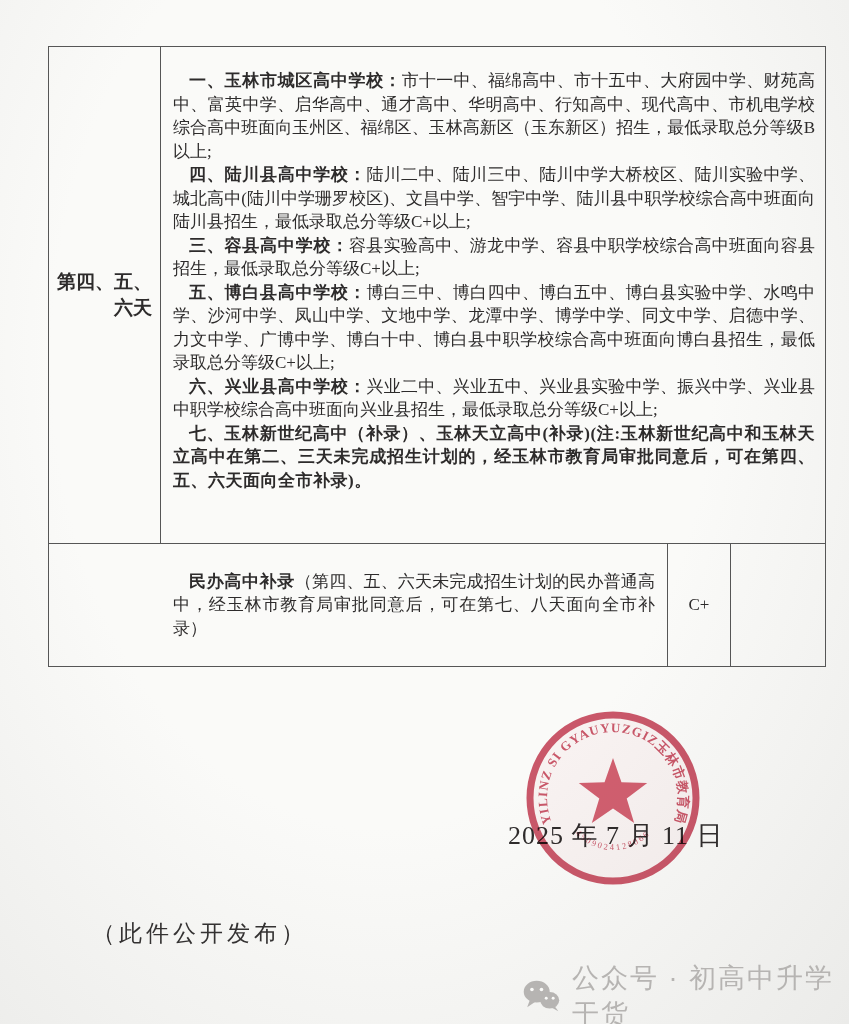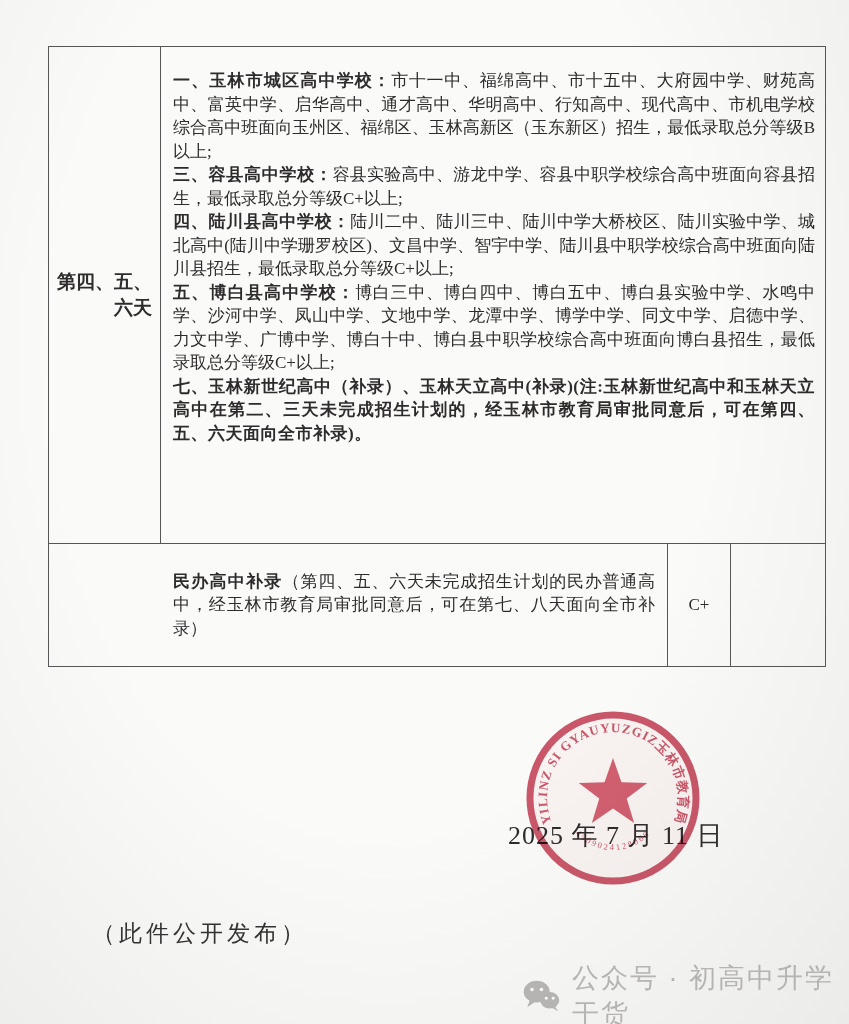--- a/index.html
+++ b/index.html
@@ -34,21 +34,21 @@
     display: flex; align-items: center; justify-content: center;
     text-align: right; font-weight: bold; font-size: 19px;
     line-height: 26px; white-space: pre-line;
   }
   .content-cell {
     padding: 22px 10px 6px 12px;
     font-size: 17px; line-height: 23.5px;
     text-align: justify;
   }
   .content-cell p { margin: 0; }
-  .content-cell b { letter-spacing: 0.5px; }
+  .content-cell b { letter-spacing: 0.5px; margin-left: 16px; }
   .r2c2.content-cell { display: flex; flex-direction: column; justify-content: center; padding: 8px 12px; }
   .center-cell {
     display: flex; align-items: center; justify-content: center;
     font-size: 17px;
   }
 
   
   .authority {
     position: absolute; left: 516px; top: 795px; width: 196px;
     font-size: 29px; letter-spacing: 3px; color: #2f2c2c;
@@ -87,23 +87,24 @@
 
   <div class="admission-table">
 
     <div class="cell label-cell r1c1">
       <span>第四、五、
 六天</span>
     </div>
 
     <div class="cell content-cell r1c2">
       <p><b>一、玉林市城区高中学校：</b><span>市十一中、福绵高中、市十五中、大府园中学、财苑高中、富英中学、启华高中、通才高中、华明高中、行知高中、现代高中、市机电学校综合高中班面向玉州区、福绵区、玉林高新区（玉东新区）招生，最低录取总分等级B以上;</span></p>
+      <p><b>四、陆川县高中学校：</b><span>陆川二中、陆川三中、陆川中学大桥校区、陆川实验中学、城北高中(陆川中学珊罗校区)、文昌中学、智宇中学、陆川县中职学校综合高中班面向陆川县招生，最低录取总分等级C+以上;</span></p>
       <p><b>三、容县高中学校：</b><span>容县实验高中、游龙中学、容县中职学校综合高中班面向容县招生，最低录取总分等级C+以上;</span></p>
-      <p><b>四、陆川县高中学校：</b><span>陆川二中、陆川三中、陆川中学大桥校区、陆川实验中学、城北高中(陆川中学珊罗校区)、文昌中学、智宇中学、陆川县中职学校综合高中班面向陆川县招生，最低录取总分等级C+以上;</span></p>
       <p><b>五、博白县高中学校：</b><span>博白三中、博白四中、博白五中、博白县实验中学、水鸣中学、沙河中学、凤山中学、文地中学、龙潭中学、博学中学、同文中学、启德中学、力文中学、广博中学、博白十中、博白县中职学校综合高中班面向博白县招生，最低录取总分等级C+以上;</span></p>
+      <p><b>六、兴业县高中学校：</b><span>兴业二中、兴业五中、兴业县实验中学、振兴中学、兴业县中职学校综合高中班面向兴业县招生，最低录取总分等级C+以上;</span></p>
       <p><b>七、玉林新世纪高中（补录）、玉林天立高中(补录)(注:玉林新世纪高中和玉林天立高中在第二、三天未完成招生计划的，经玉林市教育局审批同意后，可在第四、五、六天面向全市补录)。</b><span></span></p>
     </div>
 
 
     <div class="cell content-cell r2c2">
       <p><b>民办高中补录</b><span>（第四、五、六天未完成招生计划的民办普通高中，经玉林市教育局审批同意后，可在第七、八天面向全市补录）</span></p>
     </div>
 
     <div class="cell center-cell r2c3">
       <span>C+</span>

